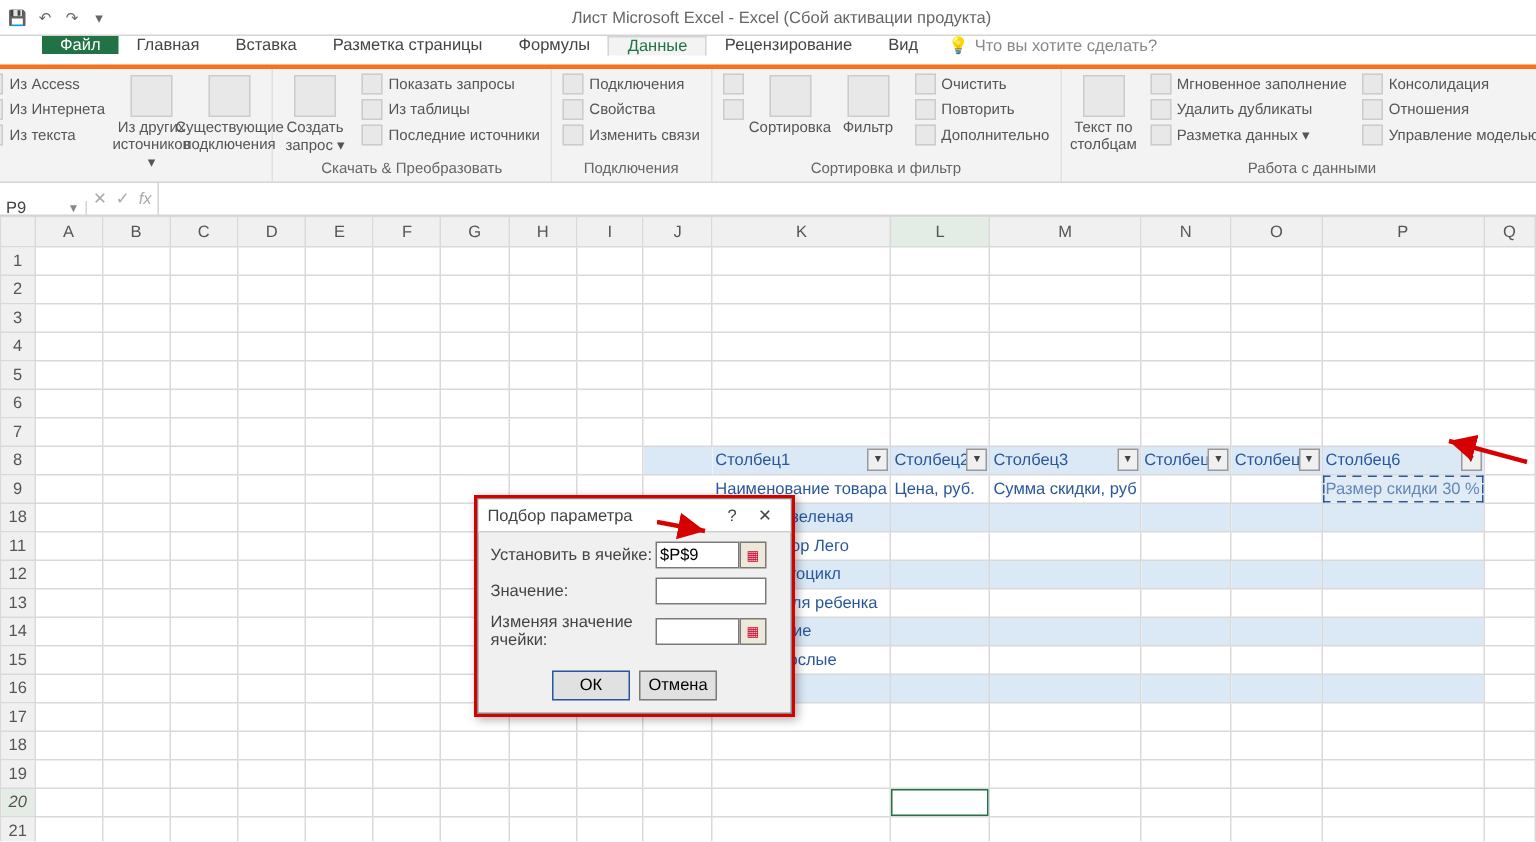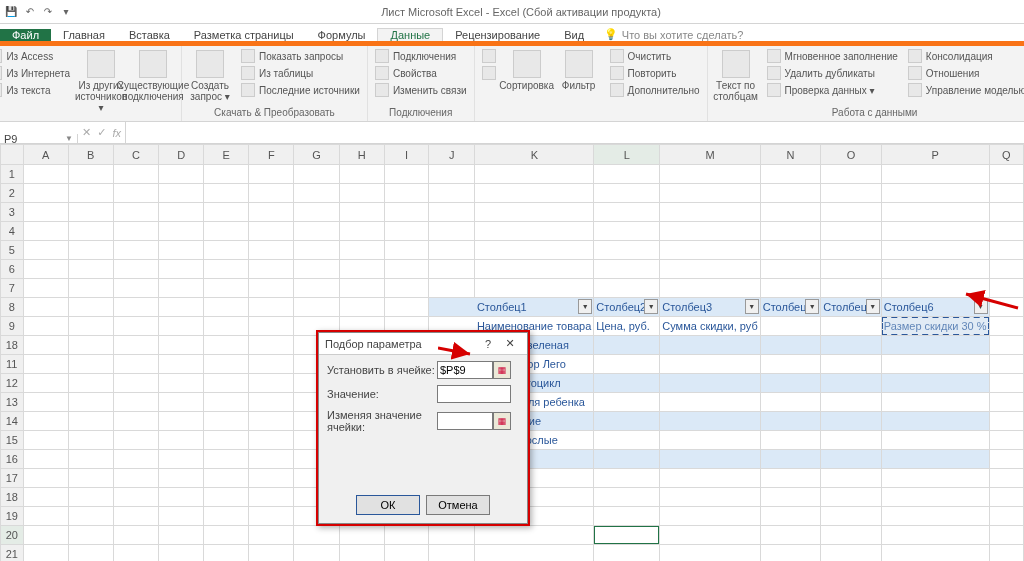--- a/index.html
+++ b/index.html
@@ -5,40 +5,40 @@
   * { box-sizing: border-box; margin: 0; padding: 0; font-family: "Segoe UI", Tahoma, sans-serif; }
   body { background: #fff; width: 1024px; height: 561px; overflow: hidden; position: relative; font-size: 11px; color: #444; }
 
   
   .titlebar { height: 24px; background: #fff; display: flex; align-items: center; border-bottom: 1px solid #d4d4d4; }
   .titlebar .qat { display: flex; gap: 2px; padding: 0 4px; align-items: center; }
   .titlebar .qat span { width: 16px; height: 16px; display: flex; align-items: center; justify-content: center; color: #666; font-size: 10px;}
   .titlebar .title { flex: 1; text-align: center; font-size: 11px; color: #666; }
 
   
-  .ribbon-tabs { height: 22px; background: #fff; display: flex; align-items: flex-end; border-bottom: 5px solid #f97316; }
+  .ribbon-tabs { height: 22px; background: #fff; display: flex; align-items: flex-start; border-bottom: 3px solid #f97316; padding-left: 28px; }
   .ribbon-tabs .tab { padding: 0 12px; font-size: 11px; color: #444; display: flex; align-items: center; cursor: pointer; }
   .ribbon-tabs .tab.file { background: #217346; color: #fff; }
   .ribbon-tabs .tab.active { background: #f3f3f3; border: 1px solid #d4d4d4; border-bottom: none; color: #217346; }
   .ribbon-tabs .tell { margin-left: 8px; color: #888; display: flex; align-items: center; gap: 4px; font-size: 11px; }
 
   
   .ribbon { height: 76px; background: #f3f3f3; border-bottom: 1px solid #d4d4d4; display: flex; justify-content: center; }
   .ribbon-group { border-right: 1px solid #e1e1e1; padding: 2px 4px 1px 4px; display: flex; flex-direction: column; }
   .ribbon-group .group-content { display: flex; flex: 1; gap: 4px; align-items: flex-start; }
   .ribbon-group .group-label { text-align: center; font-size: 10px; color: #666; height: 14px; line-height: 14px; }
   .rbtn-lg { width: 48px; display: flex; flex-direction: column; align-items: center; gap: 2px; font-size: 10px; color: #555; text-align: center; padding-top: 2px; cursor: pointer;}
   .rbtn-lg .icn { width: 28px; height: 28px; background: #e8e8e8; border: 1px solid #ccc; }
   .rbtn-col { display: flex; flex-direction: column; gap: 1px; }
   .rbtn-sm { display: flex; align-items: center; gap: 4px; font-size: 10px; color: #555; padding: 1px 3px; white-space: nowrap; cursor: pointer;}
   .rbtn-sm .icn-s { width: 14px; height: 14px; background: #e8e8e8; border: 1px solid #ccc; flex: none; }
 
   
   .formula-bar { height: 22px; border-bottom: 1px solid #d4d4d4; display: flex; align-items: stretch; }
-  .namebox { width: 78px; border-right: 1px solid #d4d4d4; font-size: 11px; padding: 0 4px; display: flex; align-items: center; margin-top: 12px; }
+  .namebox { width: 58px; border-right: 1px solid #d4d4d4; font-size: 11px; padding: 0 4px; display: flex; align-items: center; margin-top: 12px; }
   .namebox .dd { margin-left: auto; color: #888; font-size: 8px; }
   .fbar-icons { display: flex; align-items: center; padding: 0 4px; gap: 6px; color: #aaa; border-right: 1px solid #d4d4d4;}
   .fbar-input { flex: 1; padding: 0 4px; display: flex; align-items: center; }
 
   
   .grid-wrap { position: relative; height: 417px; overflow: hidden; }
   table.grid { border-collapse: collapse; table-layout: fixed; }
   table.grid th, table.grid td { border: 1px solid #d9d9d9; font-size: 11px; font-weight: normal; height: 19px; padding: 0 2px; overflow: hidden; white-space: nowrap; }
   table.grid thead th { background: #f0f0f0; color: #555; text-align: center; height: 20px; }
   table.grid tbody th { background: #f0f0f0; color: #555; text-align: center; width: 24px; }
@@ -50,36 +50,36 @@
 
   
   .thdr { color: #2a579a; font-weight: bold; position: relative; }
   .thdr .farrow { position: absolute; right: 1px; top: 1px; width: 14px; height: 15px; border: 1px solid #999; background: #f0f0f0; font-size: 7px; display:flex; align-items:center; justify-content:center; color:#444;}
   .tblcell { color: #2a579a; }
   .tblband tr:nth-child(even) td.area { background: #dbe9f7; }
   td.sel-cell { position: relative; }
   td.sel-cell::after { content:""; position: absolute; inset: -1px; border: 2px solid #217346; pointer-events: none; }
   td.hilite { position: relative; }
   td.hilite::after { content:""; position:absolute; inset:-1px; border:2px dashed #2a579a; background: rgba(180,205,230,.4); pointer-events:none;}
-  .row-hdr-sel { background:#e4ece6 !important; }
+  .row-hdr-sel { background:#e4ece6 !important;font-style:italic; }
   .col-hdr-sel { background:#e4ece6 !important; }
 
   
   .dialog-wrap { position: absolute; left: 316px; top: 330px; border: 2px solid #d60000; box-shadow: 2px 2px 6px rgba(0,0,0,.3); background:#fff; }
   .dialog { width: 210px; background: #f0f0f0; border: 1px solid #888; font-size: 11px; }
   .dialog .dlg-title { height: 22px; display: flex; align-items: center; padding: 0 6px; background: #fff; border-bottom: 1px solid #ccc; }
   .dialog .dlg-title .t { flex:1; }
   .dialog .dlg-title .help,.dialog .dlg-title .close { width: 22px; text-align: center; cursor: pointer; }
   .dialog .dlg-body { padding: 6px 8px 4px 8px; }
   .dialog .row { display: flex; align-items: center; margin-bottom: 6px; gap: 0; }
   .dialog .row label { width: 110px; }
   .dialog input[type=text] { width: 56px; height: 18px; border: 1px solid #7a7a7a; background:#fff; font-size:11px; padding:0 2px; }
   .dialog .refbtn { width:18px; height:18px; border:1px solid #7a7a7a; background:#ece9d8; display:flex; align-items:center; justify-content:center; font-size:9px; cursor:pointer; color:#c03;}
   .dialog .dlg-foot { display:flex; justify-content:center; gap:6px; padding: 4px 0 8px 0; }
-  .dialog button { width: 64px; height: 20px; border: 1px solid #7a7a7a; background: #e1e1e1; font-size: 11px; cursor: pointer; margin-top: 48px; }
+  .dialog button { width: 52px; height: 20px; border: 1px solid #7a7a7a; background: #e1e1e1; font-size: 11px; cursor: pointer; }
   .dialog button.primary { border: 1px solid #2a579a; }
 
   
   .arrow { position: absolute; pointer-events: none; }
   .arrow svg { display:block; }
 </style>
 </head>
 <body>
 
 <div class="titlebar">
@@ -207,40 +207,41 @@
         <div class="rbtn-sm">
             <span class="icn-s"></span>
             <span>Повторить</span>
           </div>
         <div class="rbtn-sm">
             <span class="icn-s"></span>
             <span>Дополнительно</span>
           </div>
       </div>
     </div>
+    <div class="group-label">Сортировка и фильтр</div>
   </div>
 
   <div class="ribbon-group" style="flex:1">
     <div class="group-content">
       <div class="rbtn-lg">
           <div class="icn"></div>
           <span>Текст по столбцам</span>
         </div>
       <div class="rbtn-col">
         <div class="rbtn-sm">
             <span class="icn-s"></span>
             <span>Мгновенное заполнение</span>
           </div>
         <div class="rbtn-sm">
             <span class="icn-s"></span>
             <span>Удалить дубликаты</span>
           </div>
         <div class="rbtn-sm">
             <span class="icn-s"></span>
-            <span>Проверка данных ▾</span>
+            <span>Разметка данных ▾</span>
           </div>
       </div>
       <div class="rbtn-col">
         <div class="rbtn-sm">
             <span class="icn-s"></span>
             <span>Консолидация</span>
           </div>
         <div class="rbtn-sm">
             <span class="icn-s"></span>
             <span>Отношения</span>

